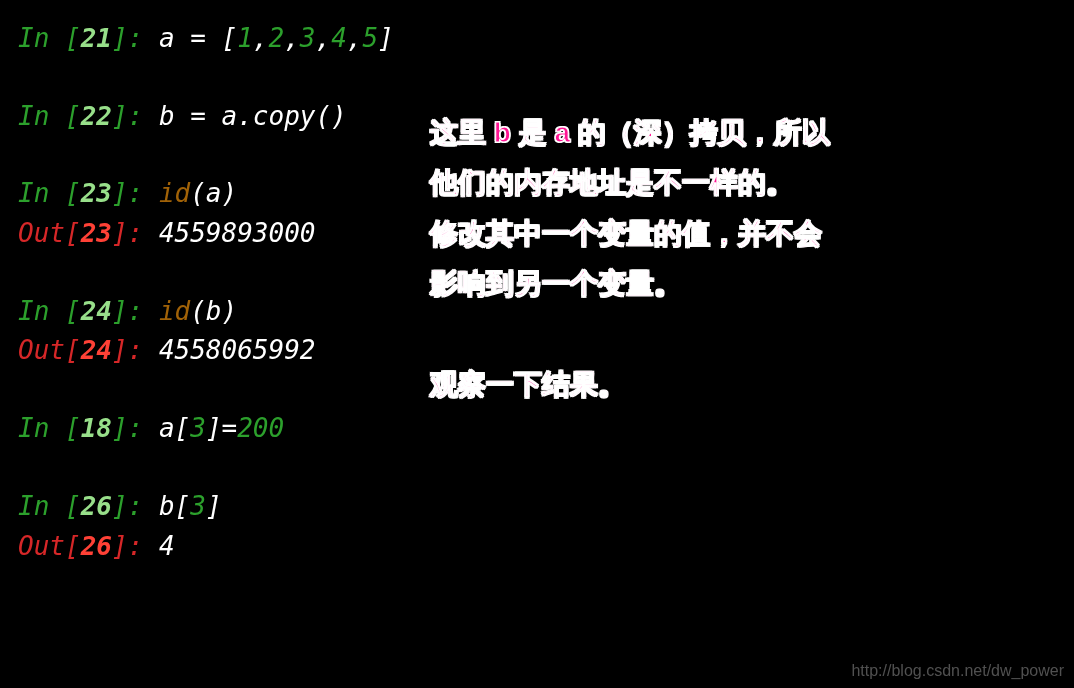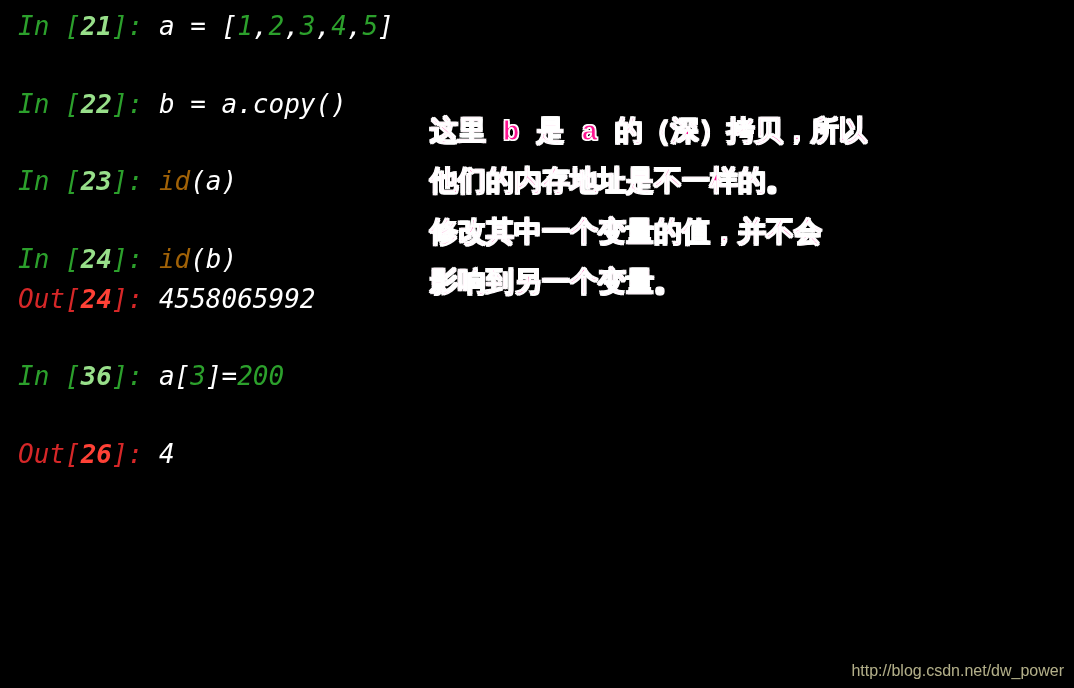--- a/index.html
+++ b/index.html
@@ -11,21 +11,21 @@
       background: #000;
       width: 1074px;
       height: 688px;
       font-family: "Menlo", "Monaco", "Consolas", monospace;
       font-size: 26px;
       font-style: italic;
       position: relative;
       overflow: hidden;
     }
     .terminal {
-      padding: 8px 18px;
+      padding: 20px 18px;
       line-height: 1.45;
     }
     .line {
       white-space: pre;
       margin-bottom: 2px;
     }
     .blank {
       height: 38px;
     }
     .in-prompt {
@@ -49,21 +49,21 @@
       color: #2ca02c;
     }
     .builtin {
       color: #a16207;
     }
     .annotation {
       position: absolute;
       left: 430px;
       top: 108px;
       width: 620px;
-      font-family: Liberation Mono, monospace;
+      font-family: Liberation Sans, sans-serif;
       font-style: normal;
       font-weight: bold;
       font-size: 28px;
       line-height: 1.8;
       color: #ff1493;
       -webkit-text-stroke: 1px #ffffff;
       text-shadow: 
         -1px -1px 0 #fff,
         1px -1px 0 #fff,
         -1px 1px 0 #fff,
@@ -75,55 +75,58 @@
     .annotation .gap {
       height: 50px;
     }
     .watermark {
       position: absolute;
       right: 10px;
       bottom: 8px;
       font-family: Arial, sans-serif;
       font-style: normal;
       font-size: 16px;
-      color: #fef9c3;
+      color: #737373;
       opacity: 0.7;
     }
   </style>
 </head>
 <body>
 
 <div class="terminal">
 
   <div class="line"><span class="in-prompt">In [</span><span class="in-prompt prompt-num">21</span><span class="in-prompt">]: </span><span class="code-text">a = [</span><span class="number">1</span><span class="code-text">,</span><span class="number">2</span><span class="code-text">,</span><span class="number">3</span><span class="code-text">,</span><span class="number">4</span><span class="code-text">,</span><span class="number">5</span><span class="code-text">]</span></div>
 
   <div class="blank"></div>
 
   <div class="line"><span class="in-prompt">In [</span><span class="in-prompt prompt-num">22</span><span class="in-prompt">]: </span><span class="code-text">b = a.copy()</span></div>
 
   <div class="blank"></div>
 
   <div class="line"><span class="in-prompt">In [</span><span class="in-prompt prompt-num">23</span><span class="in-prompt">]: </span><span class="builtin">id</span><span class="code-text">(a)</span></div>
+  <div class="line"><span class="out-prompt">Out[</span><span class="out-prompt out-num">23</span><span class="out-prompt">]: </span><span class="code-text">4559893000</span></div>
 
   <div class="blank"></div>
 
   <div class="line"><span class="in-prompt">In [</span><span class="in-prompt prompt-num">24</span><span class="in-prompt">]: </span><span class="builtin">id</span><span class="code-text">(b)</span></div>
   <div class="line"><span class="out-prompt">Out[</span><span class="out-prompt out-num">24</span><span class="out-prompt">]: </span><span class="code-text">4558065992</span></div>
 
   <div class="blank"></div>
 
-  <div class="line"><span class="in-prompt">In [</span><span class="in-prompt prompt-num">36</span><span class="in-prompt">]: </span><span class="code-text">a[</span><span class="number">3</span><span class="code-text">]=</span><span class="number">200</span></div>
+  <div class="line"><span class="in-prompt">In [</span><span class="in-prompt prompt-num">18</span><span class="in-prompt">]: </span><span class="code-text">a[</span><span class="number">3</span><span class="code-text">]=</span><span class="number">200</span></div>
 
   <div class="blank"></div>
 
+  <div class="line"><span class="in-prompt">In [</span><span class="in-prompt prompt-num">26</span><span class="in-prompt">]: </span><span class="code-text">b[</span><span class="number">3</span><span class="code-text">]</span></div>
   <div class="line"><span class="out-prompt">Out[</span><span class="out-prompt out-num">26</span><span class="out-prompt">]: </span><span class="code-text">4</span></div>
 
 </div>
 
 <div class="annotation">
   <p>这里 b 是 a 的（深）拷贝，所以</p>
   <p>他们的内存地址是不一样的。</p>
   <p>修改其中一个变量的值，并不会</p>
   <p>影响到另一个变量。</p>
   <div class="gap"></div>
+  <p>观察一下结果。</p>
 </div>
 
 <div class="watermark">http://blog.csdn.net/dw_power</div>
 
 </body></html>

